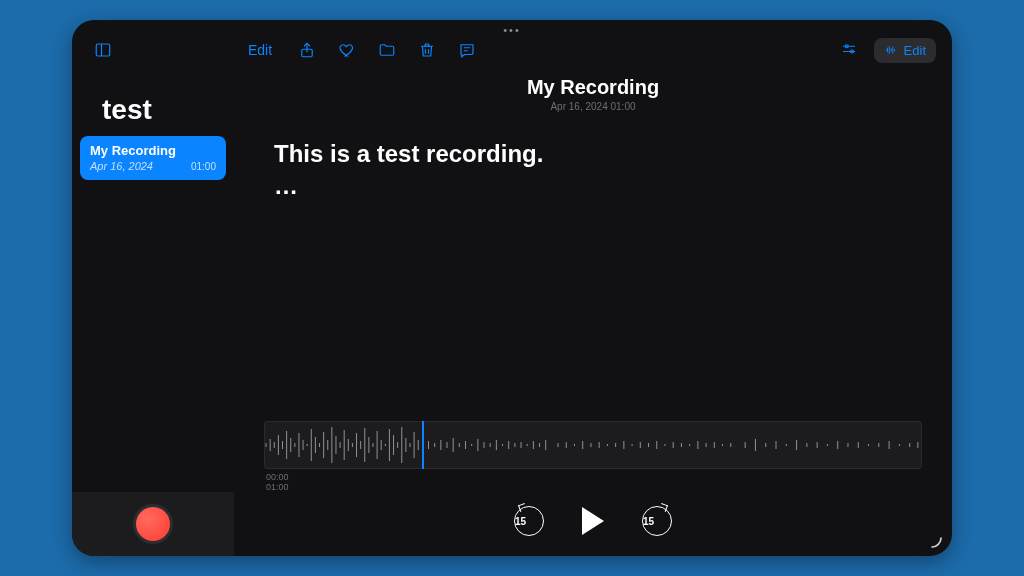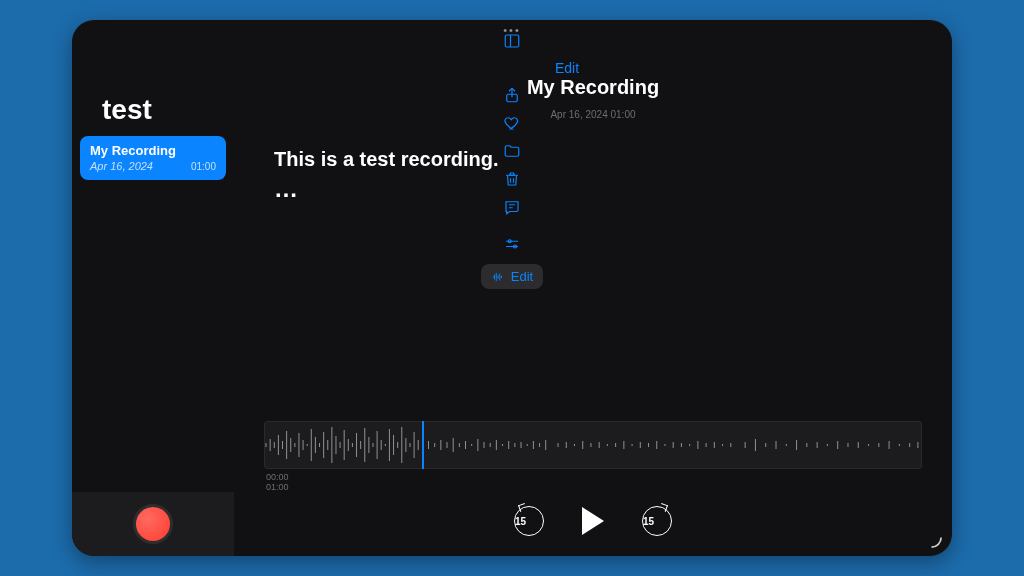--- a/index.html
+++ b/index.html
@@ -29,21 +29,20 @@
     font-size: 11px;
     letter-spacing: 2px;
   }
   .toolbar {
     display: flex;
     align-items: center;
     height: 36px;
     padding: 0 16px;
     margin-top: 12px;
     gap: 10px;
-    flex-direction: column;
   }
   .tb-icon {
     width: 30px;
     height: 30px;
     display: flex;
     align-items: center;
     justify-content: center;
     color: #0a84ff;
     cursor: pointer;
   }
@@ -140,28 +139,28 @@
     margin-top: 4px;
   }
   .main-title {
     font-size: 20px;
     font-weight: 700;
     color: #fff;
   }
   .main-sub {
     font-size: 10px;
     color: #6d6d72;
-    margin-top: 10px;
+    margin-top: 2px;
   }
   .transcript {
     margin-top: 28px;
     padding-left: 10px;
   }
   .transcript-line {
-    font-size: 20px;
+    font-size: 24px;
     font-weight: 700;
     color: #fff;
   }
   .transcript-ellipsis {
     font-size: 24px;
     font-weight: 700;
     color: #fff;
     margin-top: 4px;
   }
 

